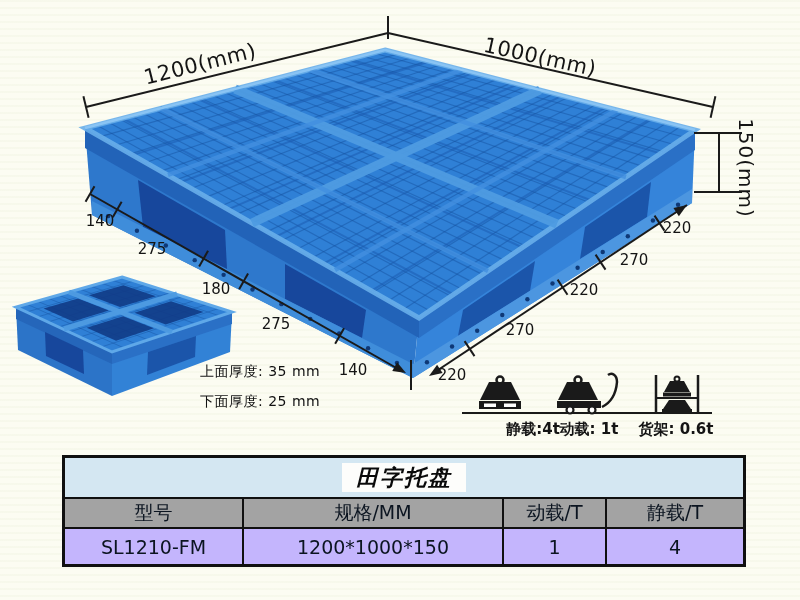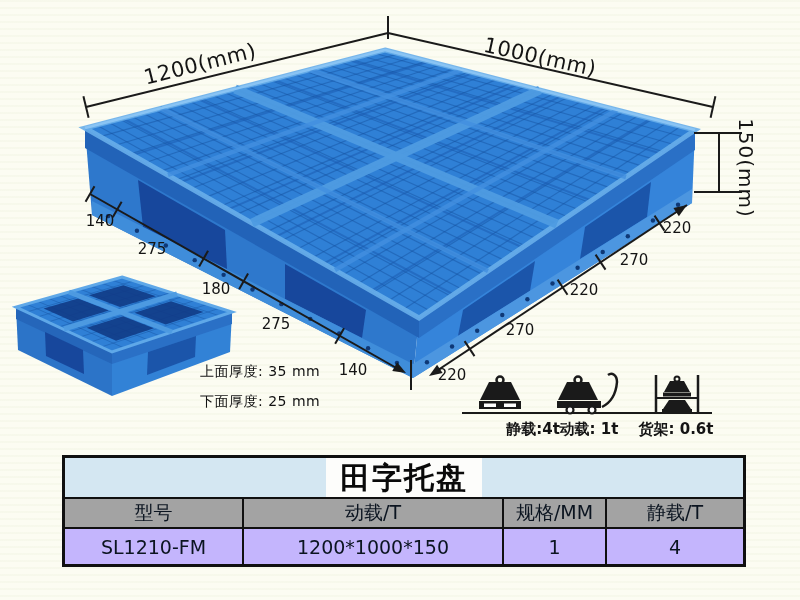--- a/index.html
+++ b/index.html
@@ -36,22 +36,22 @@
   }
   .spec-table .cell{
     display:flex;align-items:center;justify-content:center;
     border-left:2px solid #101010;border-top:2px solid #101010;
     box-sizing:border-box;font-size:19px;color:#0b1420;
   }
   .spec-table .no-l{border-left:none;}
   .spec-table .no-t{border-top:none;}
   .title-row{grid-column:1 / 5;background:#d4e7f2;}
   .title-box{
-    background:#fdfdfb;padding:1px 14px;font-size:30px;font-weight:bold;
-    color:#0a0a0a;letter-spacing:2px;line-height:1.25;
+    background:#fdfdfb;padding:1px 14px;font-size:22px;font-weight:bold;
+    color:#0a0a0a;letter-spacing:2px;line-height:1.25;font-style:italic;
   }
   .hdr{background:#a3a3a3;}
   .datum{background:#c4b5fd;}
 </style>
 </head>
 <body>
 
 <div class="stage">
 
   <svg width="800" height="600" viewBox="0 0 800 600">
@@ -299,22 +299,22 @@
 
   <div class="lbl load-lbl" style="left:508px;top:429px;margin-left:25px;">静载:4t</div>
   <div class="lbl load-lbl" style="left:589px;top:429px;">动载: 1t</div>
   <div class="lbl load-lbl" style="left:676px;top:429px;">货架: 0.6t</div>
 
   <div class="spec-table">
     <div class="cell title-row no-l no-t">
       <span class="title-box">田字托盘</span>
     </div>
     <div class="cell hdr no-l">型号</div>
+    <div class="cell hdr">规格/MM</div>
     <div class="cell hdr">动载/T</div>
-    <div class="cell hdr">规格/MM</div>
     <div class="cell hdr">静载/T</div>
     <div class="cell datum no-l">SL1210-FM</div>
     <div class="cell datum">1200*1000*150</div>
     <div class="cell datum">1</div>
     <div class="cell datum">4</div>
   </div>
 
 </div>
 
 </body></html>

